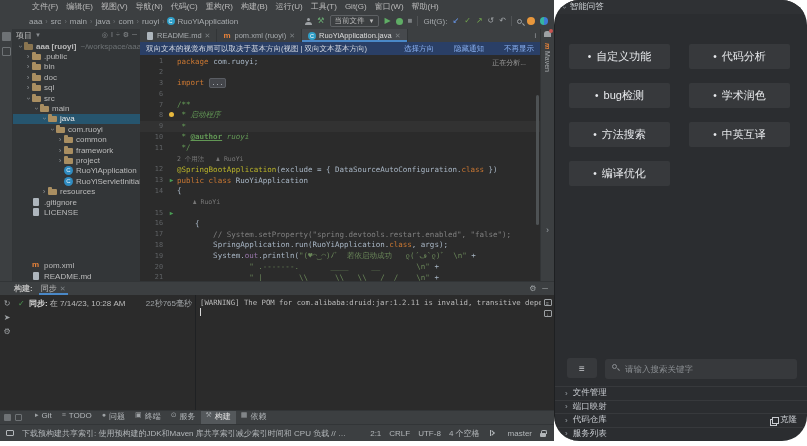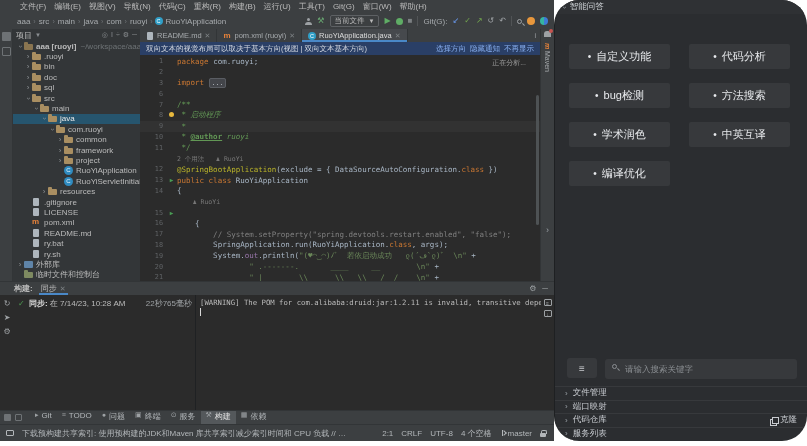--- a/index.html
+++ b/index.html
@@ -1,18 +1,18 @@
 <!DOCTYPE html>
 <html><head>
 <meta charset="utf-8">
 <style>
   * { margin:0; padding:0; box-sizing:border-box; }
   body { background:#fff; font-family:"Liberation Sans", sans-serif; }
   #app { position:relative; width:807px; height:446px; background:#fff; overflow:hidden; }
-  .ide { position:absolute; left:0; top:0; width:554px; height:441px; background:#3c3f41; overflow:hidden; }
+  .ide { position:absolute; left:0; top:0; width:554px; height:441px; background:#3c3f41; overflow:hidden;padding-left:12px; }
 
   
   .menubar { height:13px; display:flex; align-items:center; padding-left:16px; font-size:8px; color:#bbbbbb; background:#3c3f41; }
   .menu-item { padding:0 4px; cursor:default; }
 
   
   .toolbar { height:16px; display:flex; align-items:center; font-size:8px; color:#a7abae; background:#3c3f41; padding:0 6px 0 16px;text-align:center; }
   .crumb { padding:0 1px; }
   .crumb-sep { color:#6f7377; padding:0 2px; font-size:7px; }
   .tb-right { margin-left:auto; display:flex; align-items:center; gap:5px; }
@@ -60,21 +60,21 @@
   .tab.active { background:#46494d; color:#dcdcdc; box-shadow:inset 0 -2px 0 #4a88c7; }
   .tab-ic { width:8px; height:8px; position:relative; flex:none; }
   .tab-ic.md::after { content:""; position:absolute; left:1px; top:0; width:6px; height:8px; background:#aeb6bd; border-radius:1px; }
   .tab-ic.maven::after { content:"m"; position:absolute; left:0; top:-1px; color:#e8833a; font-weight:bold; font-size:8px; }
   .tab-ic.class::after { content:"C"; position:absolute; left:0; top:0; width:8px; height:8px; border-radius:50%; background:#2f9ec7; color:#fff; font-size:5.5px; line-height:8px; text-align:center; }
   .tabs-right { margin-left:auto; display:flex; align-items:center; gap:5px; padding-right:4px; color:#9da1a4; }
   .icon-bell-css { width:7px; height:6px; background:#9da1a4; border-radius:3px 3px 0 0; position:relative; display:inline-block; }
   .icon-bell-css::after { content:""; position:absolute; right:-2px; top:-2px; width:4px; height:4px; border-radius:50%; background:#c75450; }
 
   .banner { height:13px; background:#2a3f66; display:flex; align-items:center; font-size:7.5px; color:#d6dae2; padding:0 6px; flex:none; }
-  .banner-actions { margin-left:auto; display:flex; gap:4px; color:#8ab1f2; }
+  .banner-actions { margin-left:auto; display:flex; gap:20px; color:#8ab1f2; }
   .code { flex:1; position:relative; overflow:hidden; font-family:"DejaVu Sans Mono", monospace; font-size:7.5px; padding-top:1px; }
   .cline { height:10.8px; display:flex; align-items:center; white-space:pre; }
   .cline.caret-line { background:#323232; }
   .gut { width:26px; flex:none; text-align:right; padding-right:3px; color:#606366; font-size:6.8px; }
   .slot { width:11px; flex:none; text-align:center; font-size:6px; line-height:1; }
   .run-arrow { color:#499c54; }
   .bulb { display:inline-block; width:5px; height:5px; border-radius:50%; background:#e8b93d; }
   .tk-kw{color:#cc7832} .tk-pl{color:#a9b7c6} .tk-doc{color:#629755}
   .tk-doct{color:#629755; text-decoration:underline; font-weight:bold}
   .tk-doci{color:#629755; font-style:italic}
@@ -233,21 +233,21 @@
         <div class="tree" id="tree">
             <div class="trow" style="padding-left: 3px;">
               <span class="tchev open">›</span>
               <span class="ti ti-project"></span>
               <span style="font-weight: bold;">aaa [ruoyi]</span>
               <span class="textra">~/workspace/aaa</span>
             </div>
             <div class="trow" style="padding-left: 11px;">
               <span class="tchev">›</span>
               <span class="ti ti-folder"></span>
-              <span>.ruoyi</span>
+              <span>.public</span>
             </div>
             <div class="trow" style="padding-left: 11px;">
               <span class="tchev">›</span>
               <span class="ti ti-folder"></span>
               <span>bin</span>
             </div>
             <div class="trow" style="padding-left: 11px;">
               <span class="tchev">›</span>
               <span class="ti ti-folder"></span>
               <span>doc</span>
@@ -310,21 +310,21 @@
             <div class="trow" style="padding-left: 11px;">
               <span class="tchev"></span>
               <span class="ti ti-file"></span>
               <span>.gitignore</span>
             </div>
             <div class="trow" style="padding-left: 11px;">
               <span class="tchev"></span>
               <span class="ti ti-file"></span>
               <span>LICENSE</span>
             </div>
-            <div class="trow" style="padding-left: 11px;">
+            <div class="trow" style="padding-left: 11px; margin-top: 43px;">
               <span class="tchev"></span>
               <span class="ti ti-maven"></span>
               <span>pom.xml</span>
             </div>
             <div class="trow" style="padding-left: 11px;">
               <span class="tchev"></span>
               <span class="ti ti-file"></span>
               <span>README.md</span>
             </div>
             <div class="trow" style="padding-left: 11px;">
@@ -486,40 +486,40 @@
     </div>
 
     <div class="statusbar">
       <span class="icon-screen-css"></span>
       <span class="sb-msg">下载预构建共享索引: 使用预构建的JDK和Maven 库共享索引减少索引时间和 CPU 负载 // 始终下载 // 下载一次 // 不再... (片刻 之前)</span>
       <span class="sb-right">
         <span>2:1</span>
         <span>CRLF</span>
         <span>UTF-8</span>
         <span>4 个空格</span>
-        <span style="display:flex;gap:2px">
+        <span style="display:flex;gap:14px">
             <span class="icon-branch-css"></span>
             <span>master</span>
           </span>
         <span class="icon-lock-css"></span>
       </span>
     </div>
   </div>
 
   <div class="assistant">
     <div class="as-head">
       <span class="hchev">›</span>
       <span>智能问答</span>
     </div>
     <div class="as-grid" id="asgrid">
         <div class="as-btn">自定义功能</div>
         <div class="as-btn">代码分析</div>
         <div class="as-btn">bug检测</div>
+        <div class="as-btn">学术润色</div>
         <div class="as-btn">方法搜索</div>
-        <div class="as-btn">学术润色</div>
         <div class="as-btn col2">中英互译</div>
         <div class="as-btn">编译优化</div>
       </div>
     <div class="as-search">
       <span class="as-menu-btn">≡</span>
       <span class="as-input-wrap">
         <span class="icon-search-css"></span>
         <input class="as-input" placeholder="请输入搜索关键字" style="">
       </span>
     </div>

